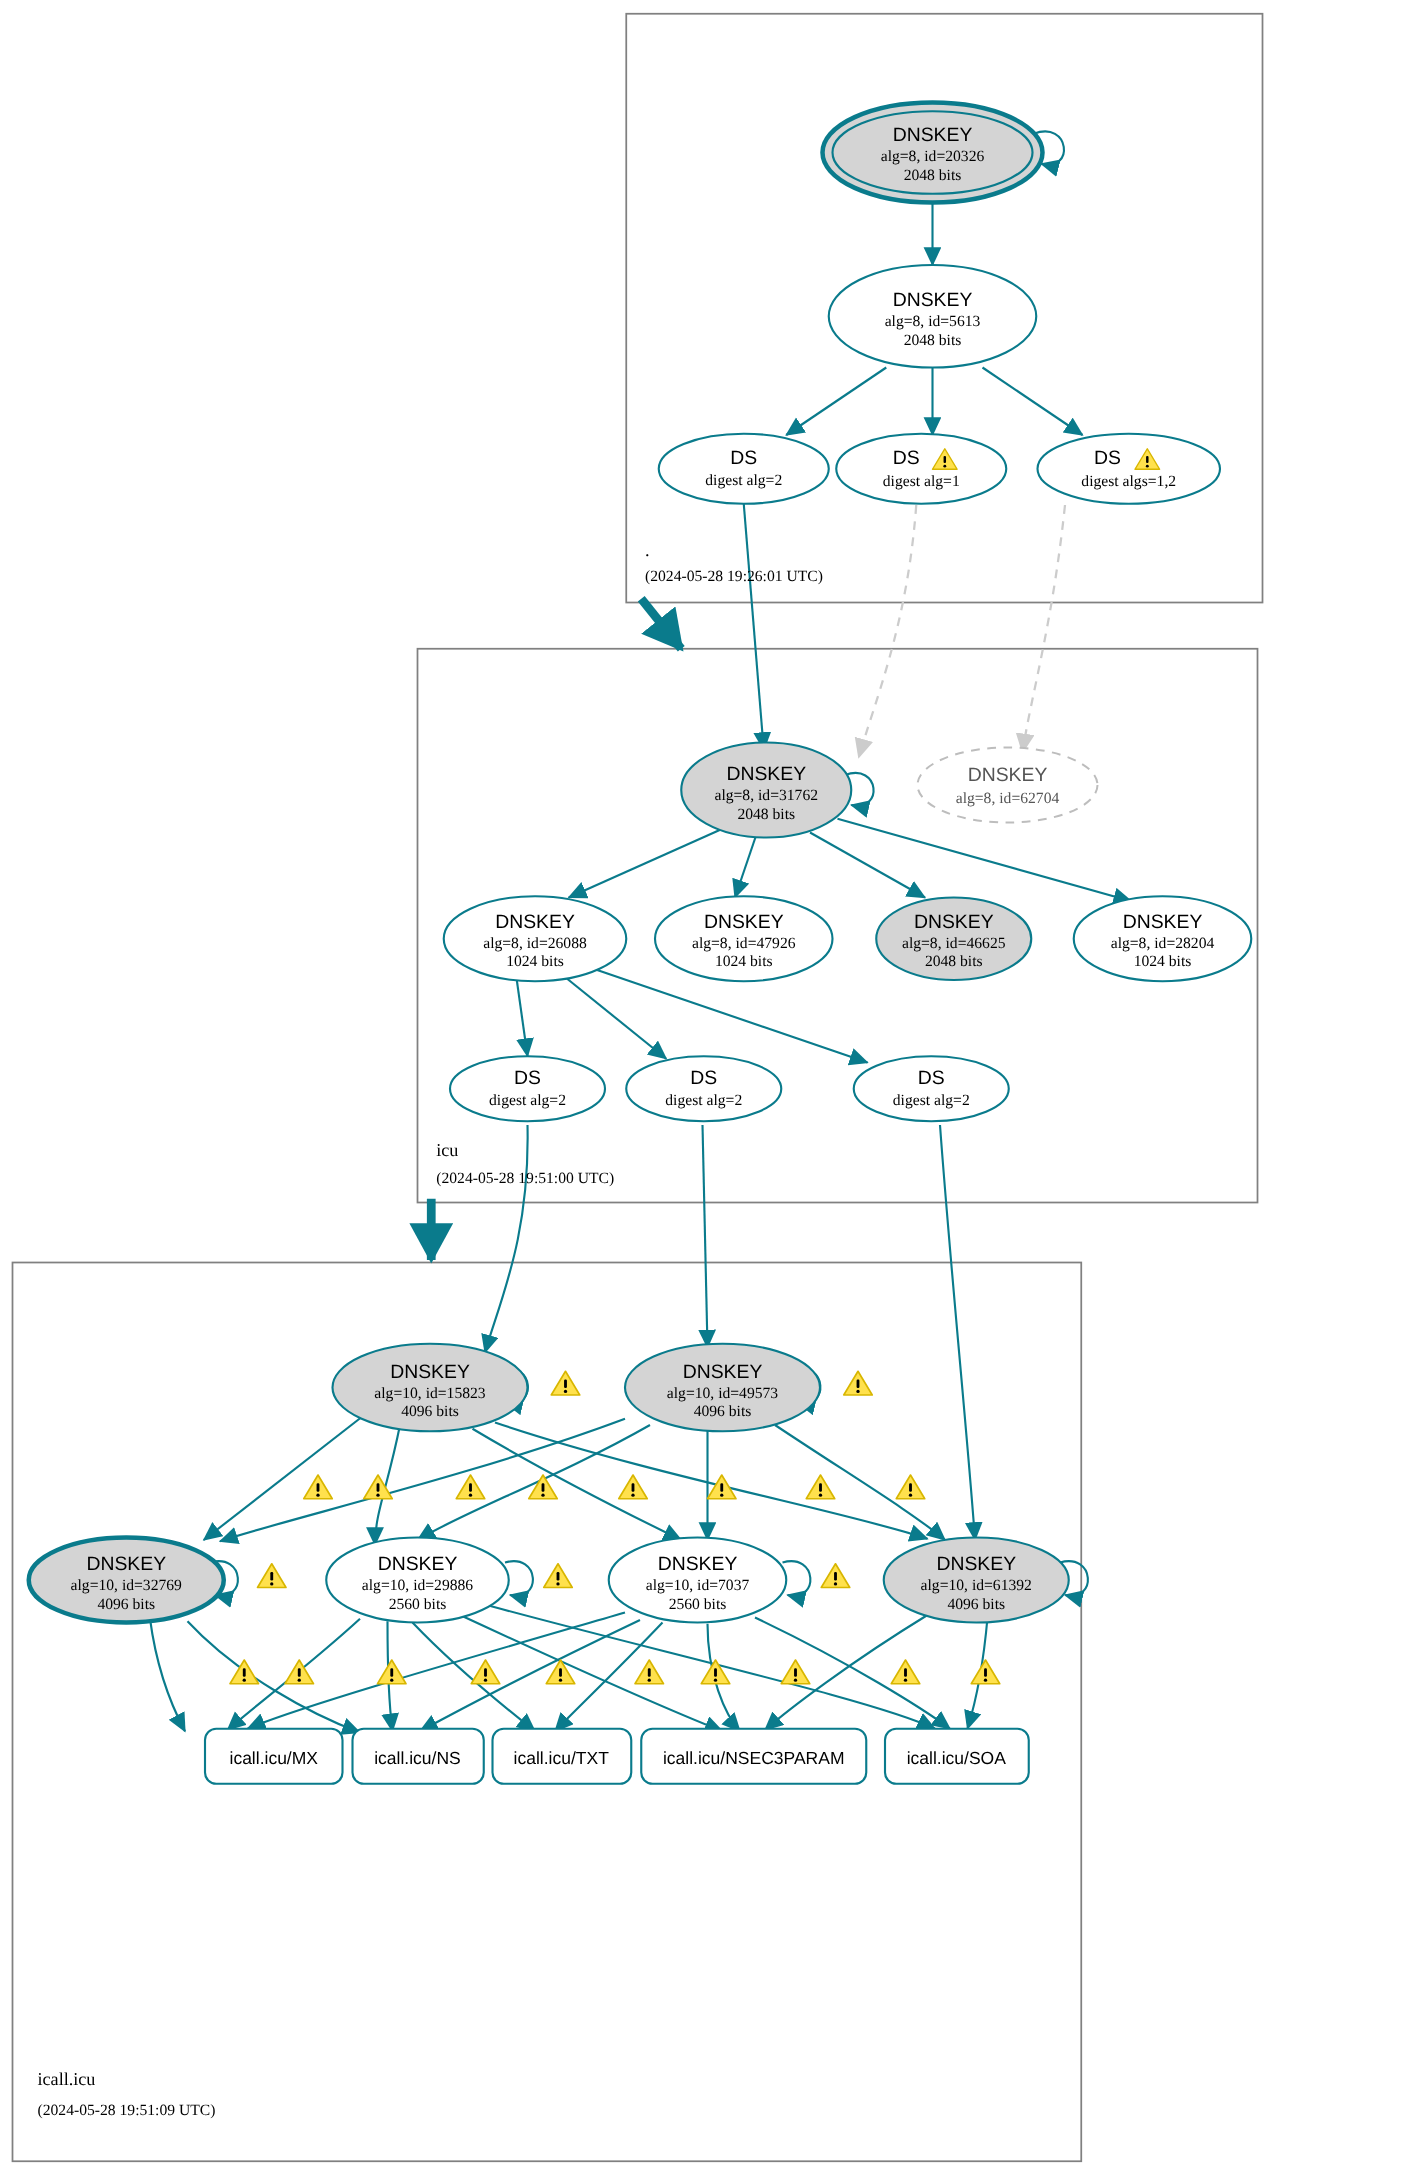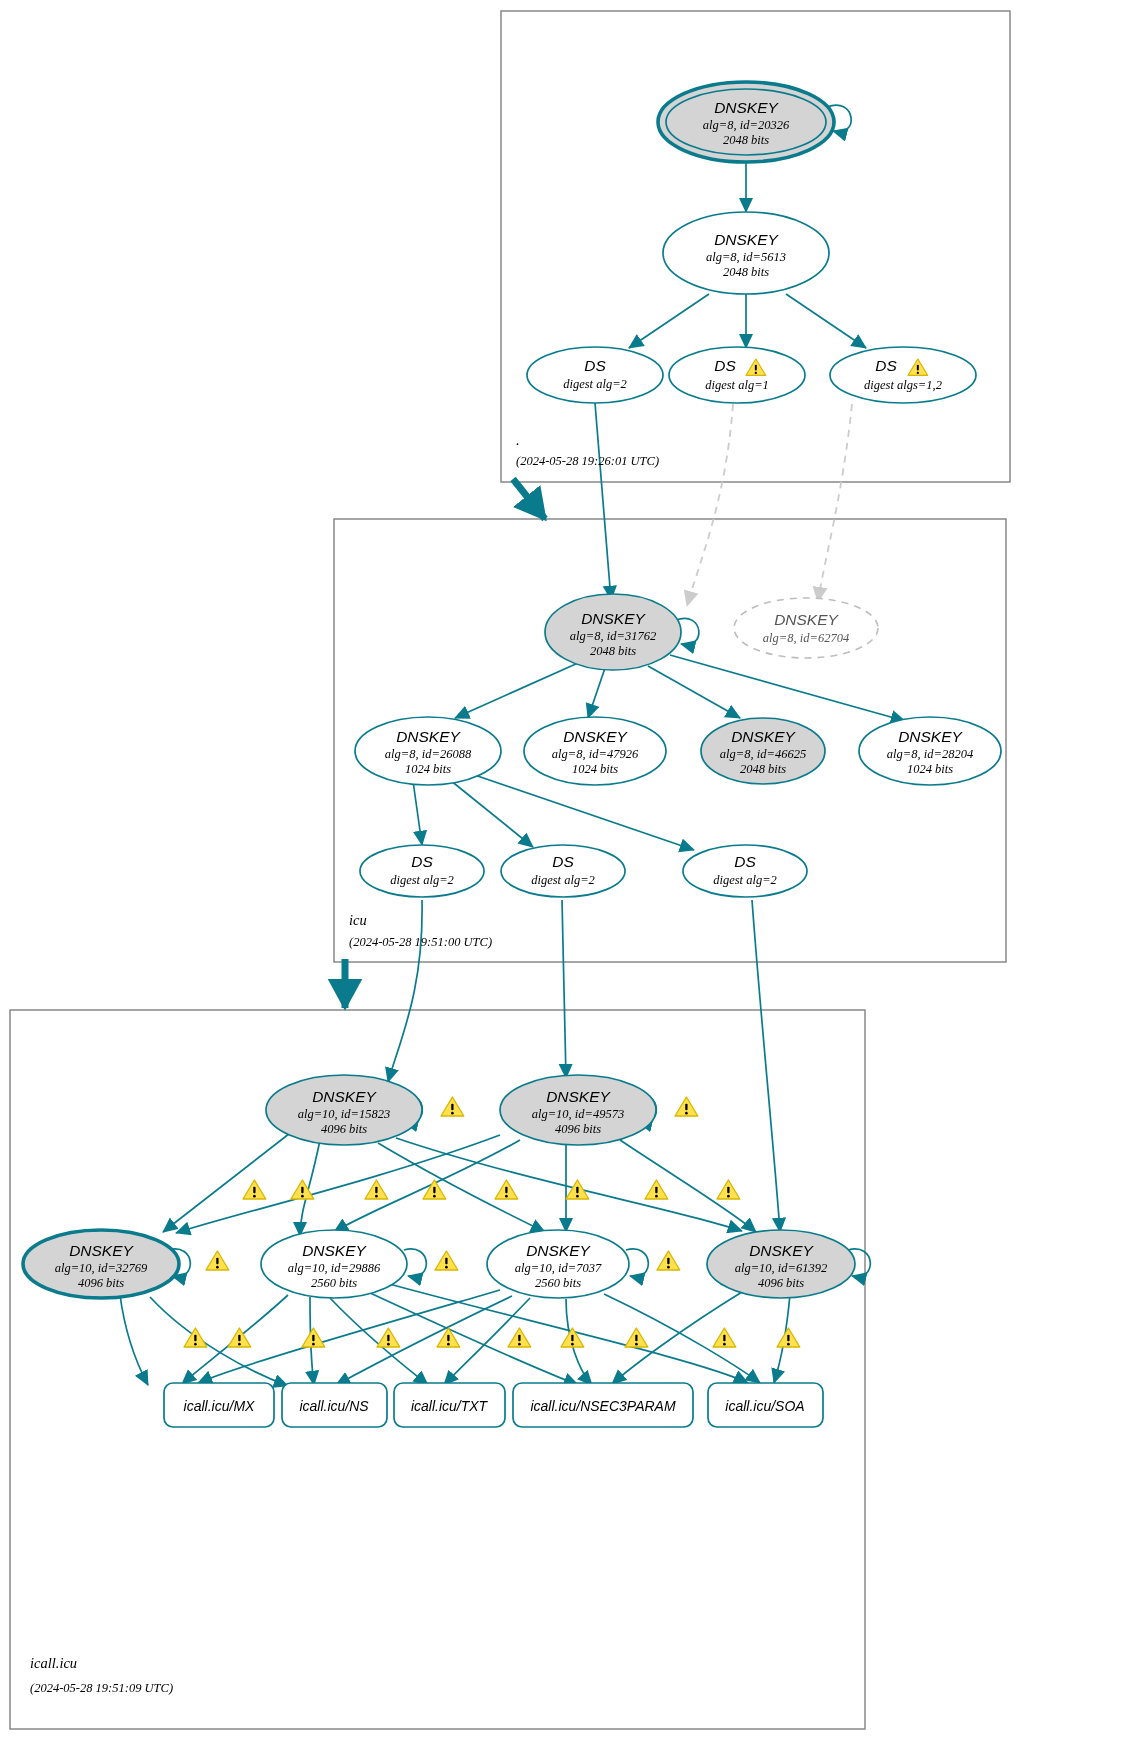--- a/index.html
+++ b/index.html
@@ -1,17 +1,17 @@
 <!DOCTYPE html>
 <html><head>
 <meta charset="utf-8">
 <style>
   html,body{margin:0;padding:0;background:#ffffff;}
   body{width:1132px;height:1742px;font-family:"Liberation Sans",sans-serif;}
-  #stage{position:relative;width:1132px;height:1742px;overflow:hidden;font-style:italic;}
+  #stage{position:relative;width:1132px;height:1742px;overflow:hidden;}
   svg{display:block;}
   .zone-box{fill:none;stroke:#808080;stroke-width:1.4;}
   .nd-ell{fill:#ffffff;stroke:#0a7b8c;stroke-width:1.7;}
   .nd-ell.shaded{fill:#d4d4d4;}
   .nd-ell.ksk{stroke-width:3.6;}
   .nd-ell.ghost{fill:#ffffff;stroke:#bdbdbd;stroke-width:1.6;stroke-dasharray:7 6;}
   .rr-box{fill:#ffffff;stroke:#0a7b8c;stroke-width:1.7;}
   .edge{fill:none;stroke:#0a7b8c;stroke-width:1.7;}
   .edge-thick{fill:none;stroke:#0a7b8c;stroke-width:7;}
   .edge-ghost{fill:none;stroke:#cccccc;stroke-width:1.8;stroke-dasharray:7 6;}

